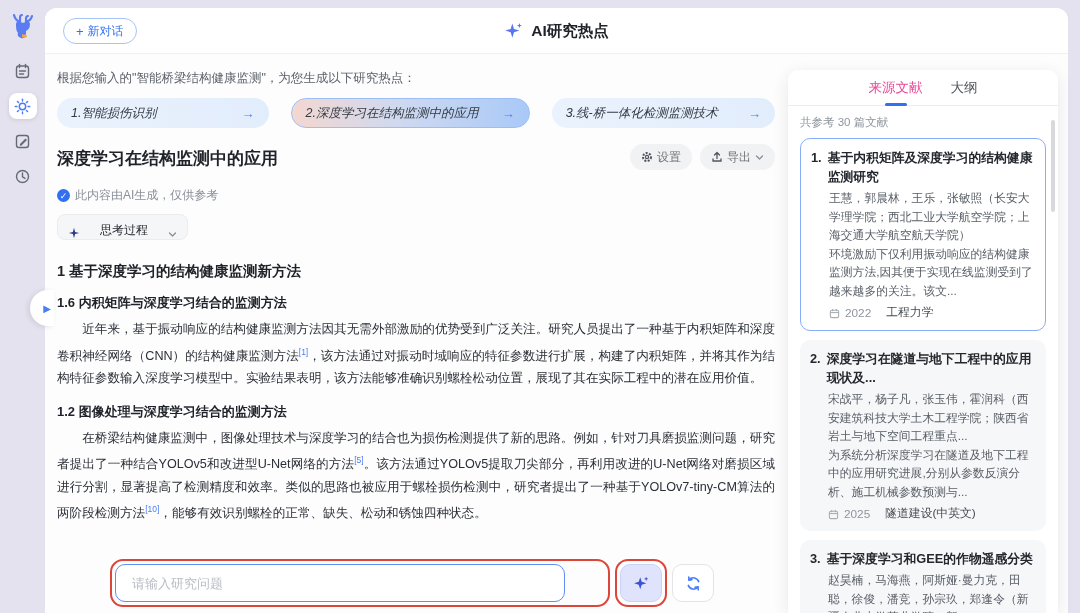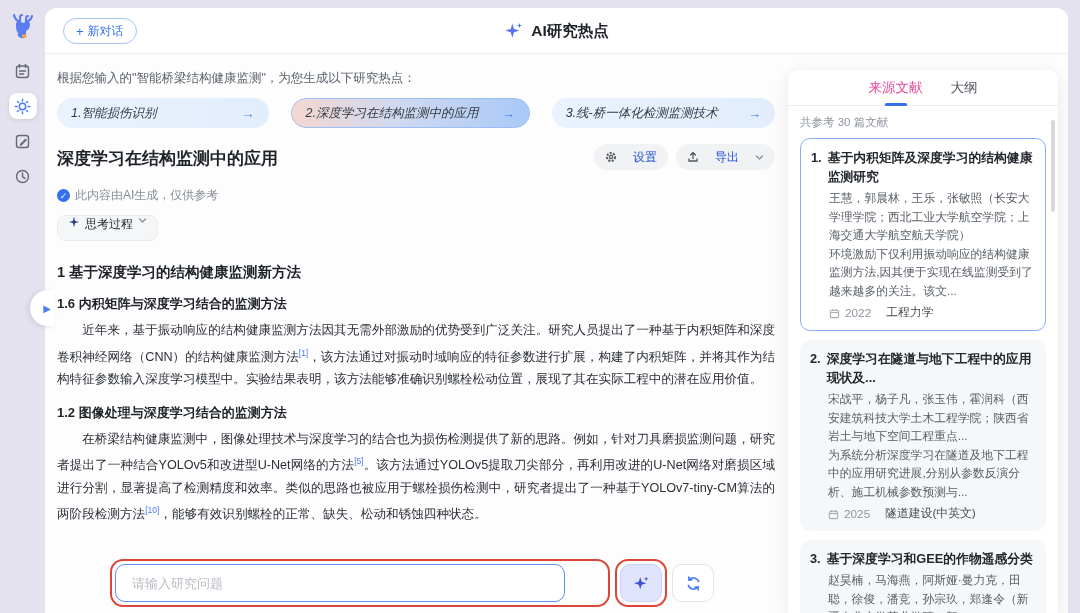--- a/index.html
+++ b/index.html
@@ -25,25 +25,25 @@
   .intro { font-size:12.5px; color:#5a6068; margin-bottom:11px; }
   .topic-row { display:flex; gap:22px; margin-bottom:16px;font-style:italic; }
   .topic-pill { height:30px; border-radius:15px; background:linear-gradient(90deg,#eaf2fd,#e2edfc); display:flex; align-items:center; justify-content:space-between; padding:0 14px; font-size:12.5px; color:#333a42; cursor:pointer; }
   .topic-pill .arrow { color:#4b7df7; font-size:13px; }
   .topic-pill.selected { background:linear-gradient(90deg,#f4d7d0 0%,#cfd9f0 45%,#a9c9f7 100%); border:1px solid #9dbef5; }
   .t1 { width:215px; } .t2 { width:243px; } .t3 { width:227px; }
 
   .title-row { display:flex; align-items:flex-end; justify-content:space-between; margin-bottom:17px; }
   .doc-title { font-size:17px; font-weight:700; color:#1f2329; }
   .title-btns { display:flex; gap:8px; }
-  .mini-btn { height:26px; padding:0 11px; border-radius:14px; background:#f1f2f4; border:none; font-size:12px; color:#1d4ed8; display:flex; align-items:center; gap:16px; cursor:pointer; }
+  .mini-btn { height:26px; padding:0 11px; border-radius:14px; background:#f1f2f4; border:none; font-size:12px; color:#737373; display:flex; align-items:center; gap:4px; cursor:pointer; }
 
   .ai-note { display:flex; align-items:center; gap:5px; font-size:12px; color:#8a9099; margin-bottom:10px; }
   .check-dot { width:13px; height:13px; border-radius:50%; background:#3370f0; color:#fff; font-size:9px; display:flex; align-items:center; justify-content:center; }
-  .thinking-btn { height:26px; padding:0 10px; border-radius:8px; background:#f5f6f8; border:1px solid #ececef; font-size:12px; color:#24282e; display:inline-flex; align-items:flex-start; gap:5px; cursor:pointer; margin-bottom:6px; }
+  .thinking-btn { height:26px; padding:0 10px; border-radius:8px; background:#f5f6f8; border:1px solid #ececef; font-size:12px; color:#24282e; display:inline-flex; align-items:flex-end; gap:20px; cursor:pointer; margin-bottom:6px; }
 
   .article .h2 { font-size:14.5px; font-weight:700; color:#1f2329; margin:16px 0 8px; }
   .article .h3 { font-size:13px; font-weight:700; color:#1f2329; margin:13px 0 6px; }
   .article .para { font-size:12.6px; line-height:22.5px; text-align:justify; text-indent:2em; color:#2b2f36; margin-bottom:4px; }
   .cite { color:#4b7df7; font-size:8.5px; vertical-align:5px; }
 
   
   .expand-handle { position:absolute; left:30px; top:290px; width:24px; height:36px; background:#fff; border-radius:18px 0 0 18px; box-shadow:-2px 1px 5px rgba(60,60,90,.12); display:flex; align-items:center; justify-content:flex-end; cursor:pointer; z-index:5; }
   .expand-handle span { color:#4b7df7; font-size:10px; margin-right:3px; }
 

